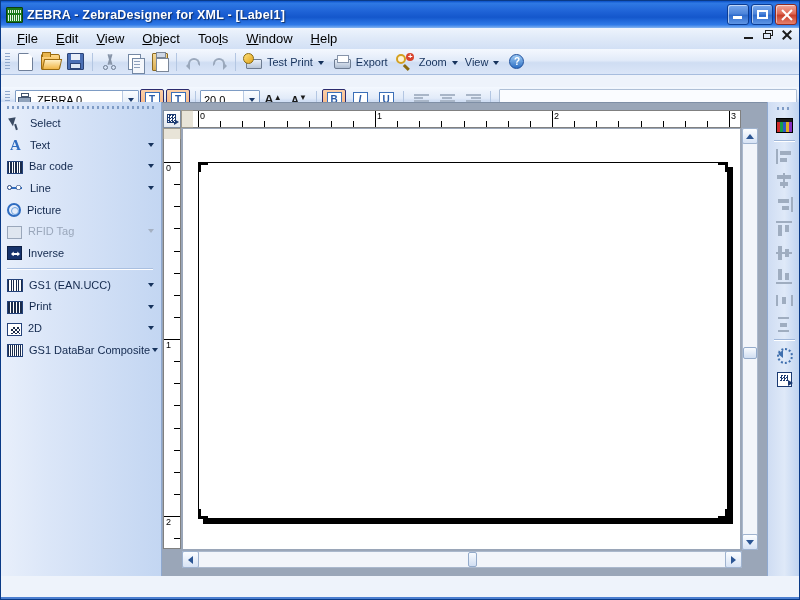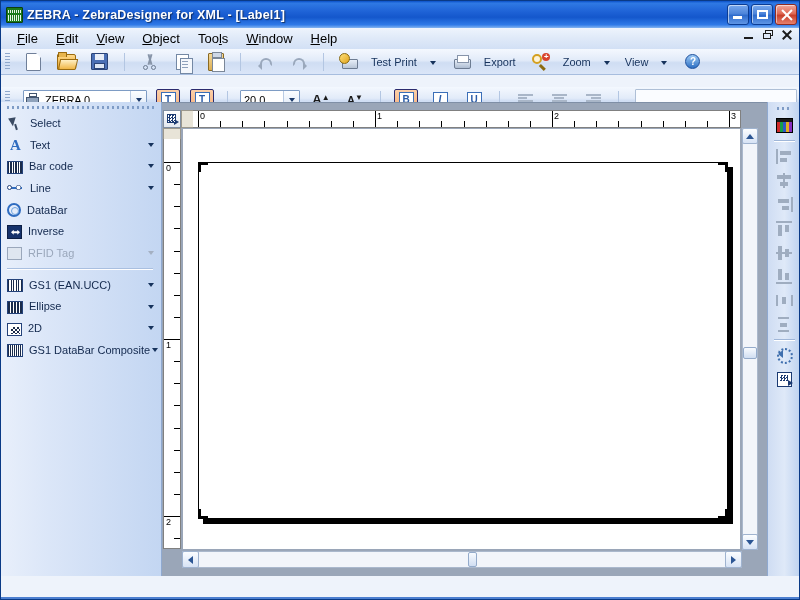--- a/index.html
+++ b/index.html
@@ -53,21 +53,21 @@
   .mdibtn.m:before{content:"";position:absolute;left:1px;bottom:2px;width:9px;height:2px;background:#1c1c1c;}
   .mdibtn.r:before{content:"";position:absolute;left:3px;top:1px;width:8px;height:6px;border:1.5px solid #1c1c1c;box-sizing:border-box;}
   .mdibtn.r:after{content:"";position:absolute;left:1px;top:4px;width:8px;height:6px;border:1.5px solid #1c1c1c;box-sizing:border-box;background:#dfe9f8;}
   .mdibtn.x:before,.mdibtn.x:after{content:"";position:absolute;left:5px;top:0;width:2px;height:12px;background:#1c1c1c;}
   .mdibtn.x:before{transform:rotate(45deg);}
   .mdibtn.x:after{transform:rotate(-45deg);}
 
   
   .toolbar{position:absolute;left:0;width:800px;height:26px;box-sizing:border-box;
     background:linear-gradient(to bottom,#f4f8fe,#e2ebf9 45%,#cfddf3 55%,#dbe6f8);
-    border-bottom:1px solid #a7bdde;display:flex;align-items:center;gap:8px;}
+    border-bottom:1px solid #a7bdde;display:flex;align-items:center;}
   #toolbar1{top:48px;}
   #toolbar2{top:86px;border-bottom:1px solid #9ab3d8;}
   .grip{width:5px;height:18px;margin:0 3px 0 4px;
     background:repeating-linear-gradient(to bottom,#8fa8cc 0 1px,transparent 1px 3px);}
   .tbtn{width:23px;height:22px;margin:0 1px;position:relative;border:1px solid transparent;
     border-radius:2px;box-sizing:border-box;display:flex;align-items:center;justify-content:center;}
   .tsep{width:1px;height:18px;background:#b3c6e2;margin:0 4px;}
   .tlabel{font-size:11px;color:#16325c;padding:0 4px 0 2px;white-space:nowrap;}
   .tcaret{width:0;height:0;border-left:3.5px solid transparent;border-right:3.5px solid transparent;
     border-top:4px solid #16325c;margin:2px 5px 0 1px;}
@@ -453,42 +453,42 @@
       <span class="tool-lbl">Bar code</span>
       <span class="tool-caret"></span>
     </div>
     <div class="tool-row">
       <span class="tool-ic ti-line"></span>
       <span class="tool-lbl">Line</span>
       <span class="tool-caret"></span>
     </div>
     <div class="tool-row">
       <span class="tool-ic ti-ell"></span>
-      <span class="tool-lbl">DataBar</span>
-    </div>
-    <div class="tool-row">
-      <span class="tool-ic ti-inv"></span>
-      <span class="tool-lbl">Inverse</span>
+      <span class="tool-lbl">Picture</span>
     </div>
     <div class="tool-row disabled">
       <span class="tool-ic ti-rfid"></span>
       <span class="tool-lbl">RFID Tag</span>
       <span class="tool-caret"></span>
     </div>
+    <div class="tool-row">
+      <span class="tool-ic ti-inv"></span>
+      <span class="tool-lbl">Inverse</span>
+    </div>
 
     <div class="tbox-sep"></div>
 
     <div class="tool-row">
       <span class="tool-ic ti-gs1"></span>
       <span class="tool-lbl">GS1 (EAN.UCC)</span>
       <span class="tool-caret"></span>
     </div>
     <div class="tool-row">
       <span class="tool-ic ti-lin"></span>
-      <span class="tool-lbl">Ellipse</span>
+      <span class="tool-lbl">Print</span>
       <span class="tool-caret"></span>
     </div>
     <div class="tool-row">
       <span class="tool-ic ti-2d"></span>
       <span class="tool-lbl">2D</span>
       <span class="tool-caret"></span>
     </div>
     <div class="tool-row">
       <span class="tool-ic ti-dbc"></span>
       <span class="tool-lbl">GS1 DataBar Composite</span>

